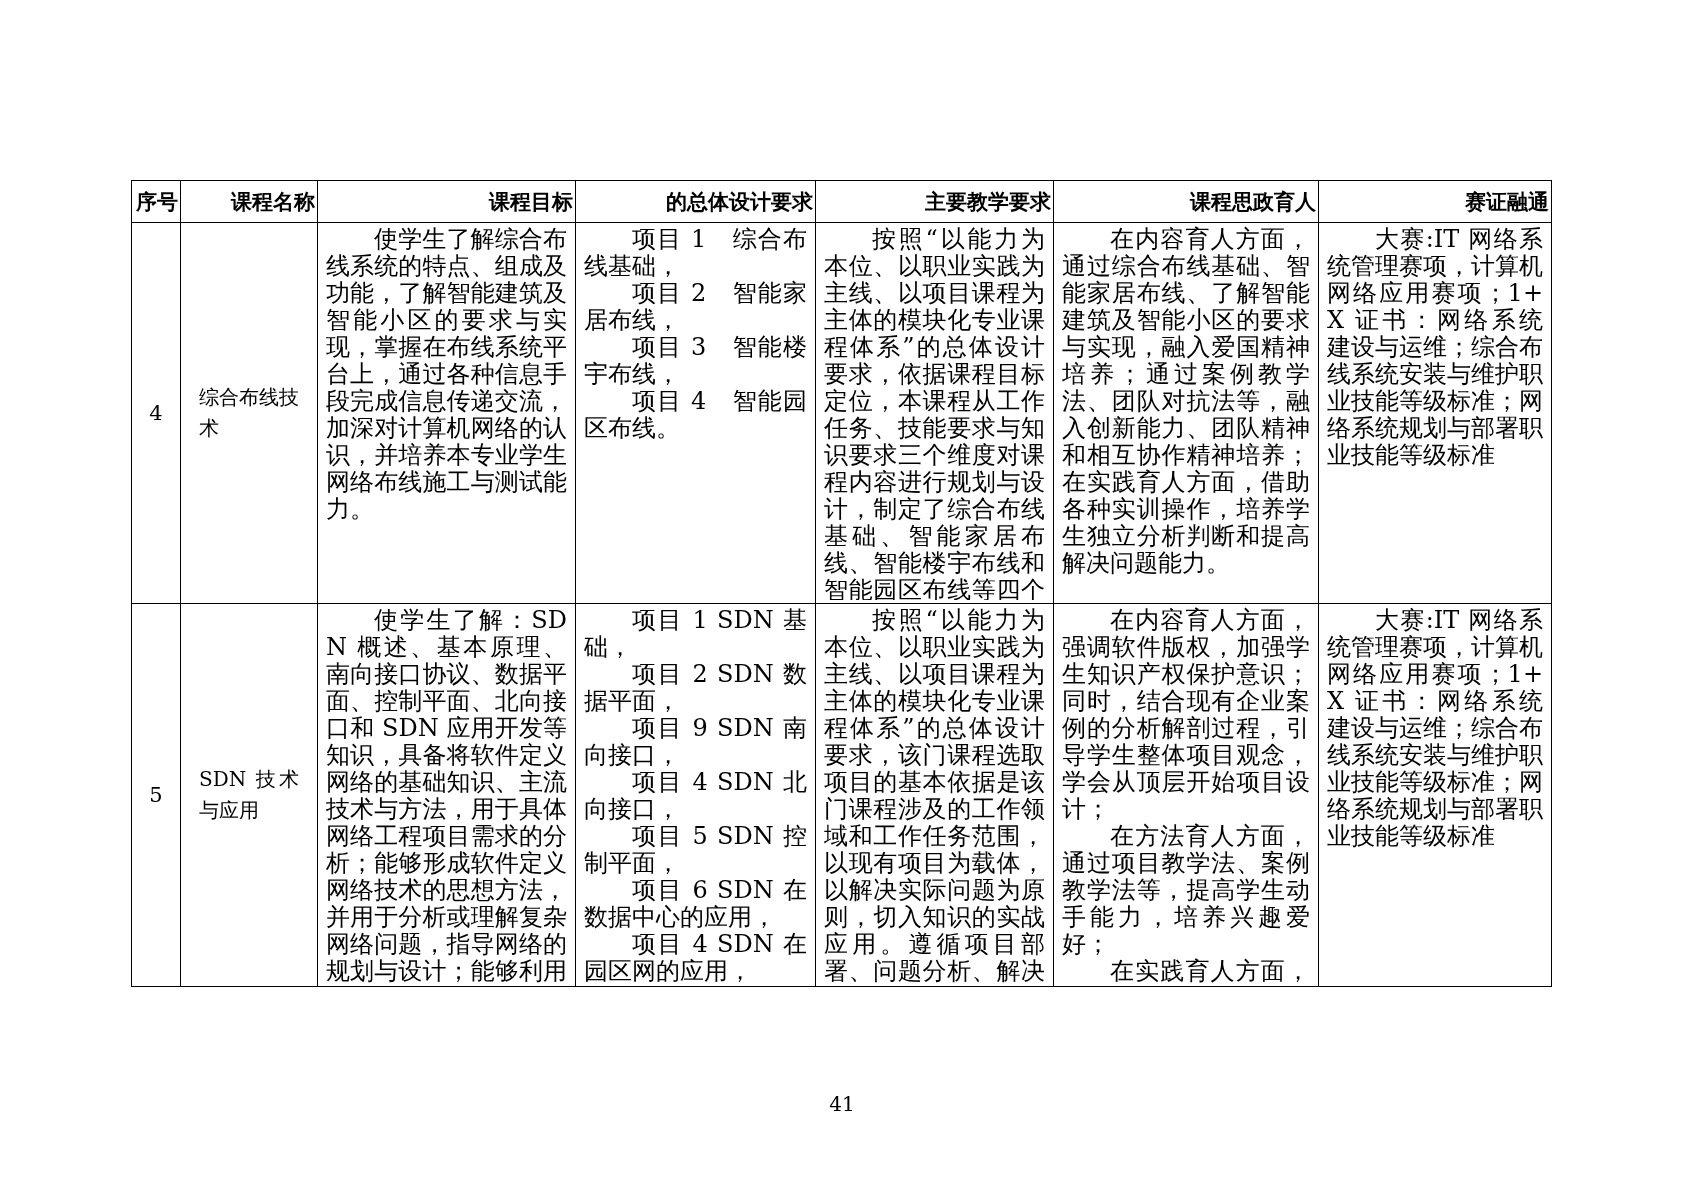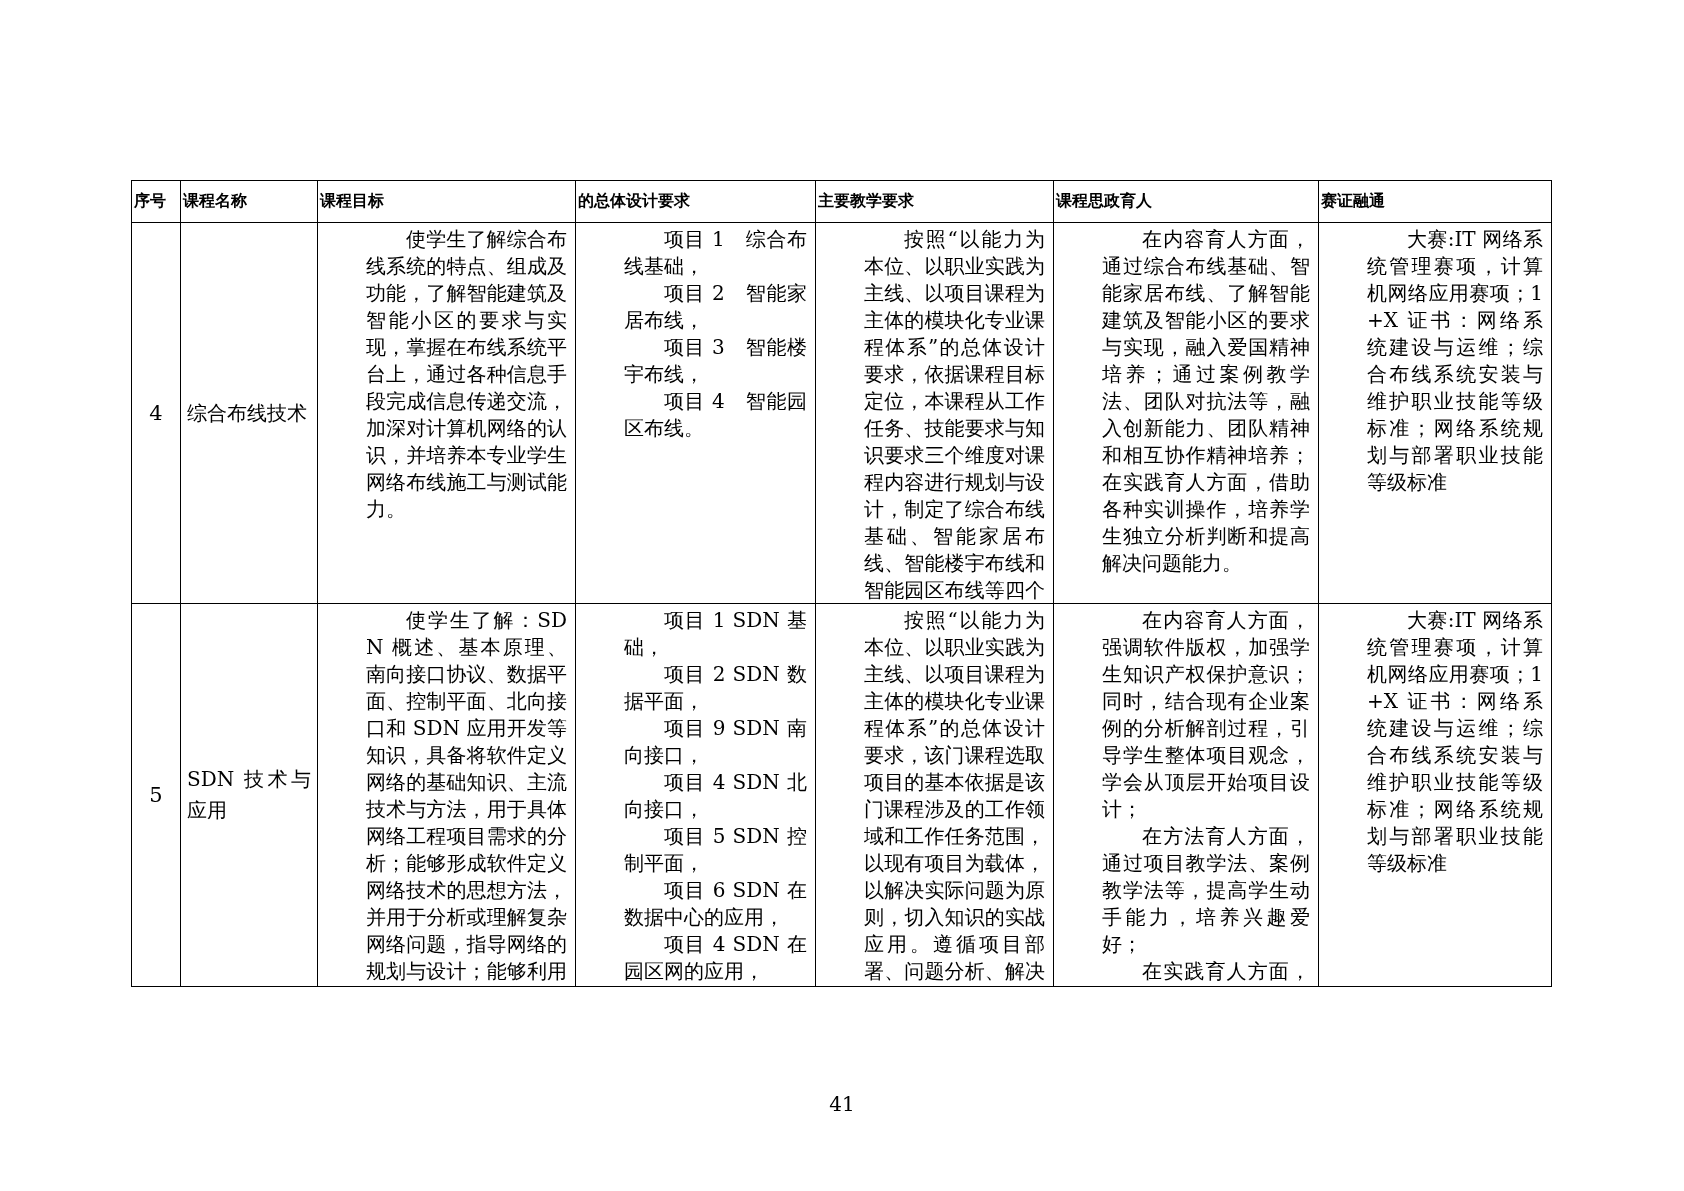--- a/index.html
+++ b/index.html
@@ -20,51 +20,50 @@
     table-layout: fixed;
   }
   .doc-table th, .doc-table td {
     border: 1.6px solid #000;
     vertical-align: top;
     overflow: hidden;
   }
   .doc-table th {
     font-family: "DejaVu Sans", "Liberation Sans", sans-serif;
     font-weight: bold;
-    font-size: 16px;
+    font-size: 21px;
     height: 42px;
     vertical-align: middle;
-    text-align: left;
+    text-align: right;
     padding: 0 2px;
   }
   .row-4 > td { height: 381px; }
   .row-5 > td { height: 383px; }
   td.c-index {
     vertical-align: middle;
     text-align: center;
     font-size: 21px;
   }
   td.c-name {
     vertical-align: middle;
-    padding: 0 6px;
+    padding: 0 18px;
     font-size: 20px;
     line-height: 31px;
     text-align: justify;
   }
   td.c-text { padding: 3px 8px 0 8px; }
   .clip { overflow: hidden; }
   .row-4 .clip { height: 374px; }
   .row-5 .clip { height: 376px; }
   .c-text p {
-    font-size: 20px;
+    font-size: 24px;
     line-height: 27px;
     text-align: justify;
     text-indent: 2em;
     word-break: break-all;
-    margin-left: 40px;
   }
   .page-number {
     position: absolute;
     top: 1092px;
     left: 0;
     width: 100%;
     text-align: center;
     font-size: 20px;
   }
 </style>

